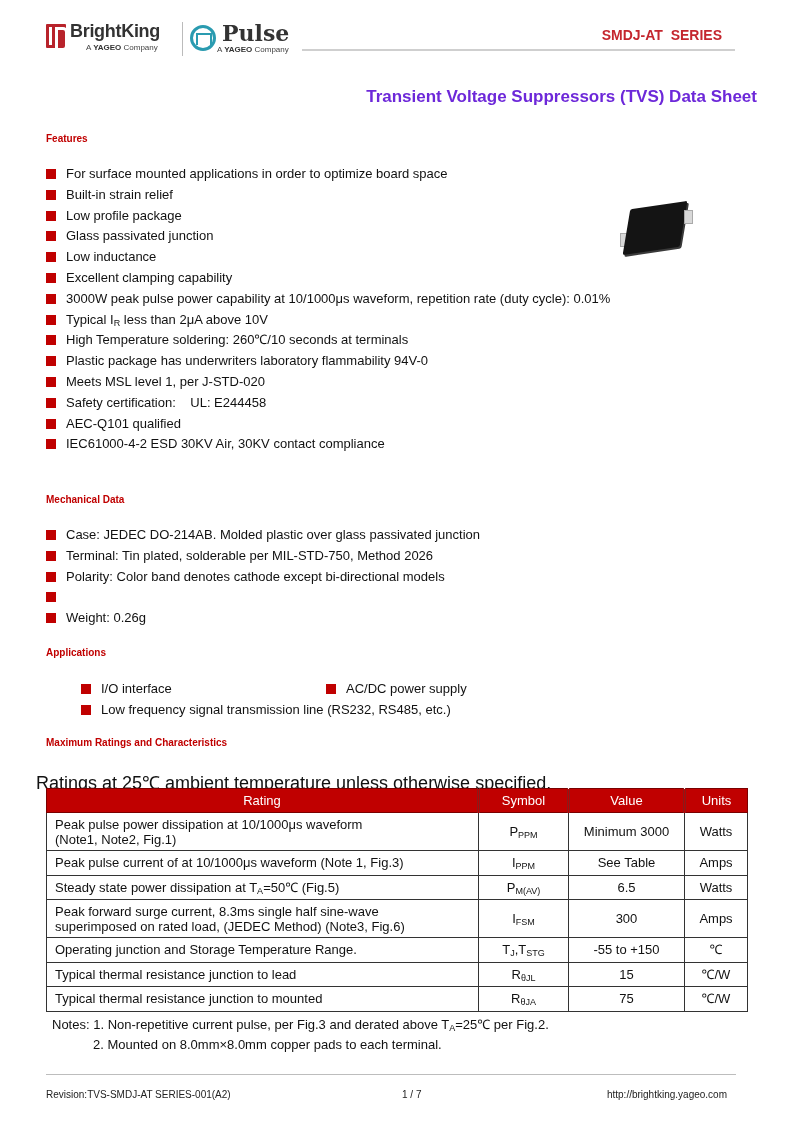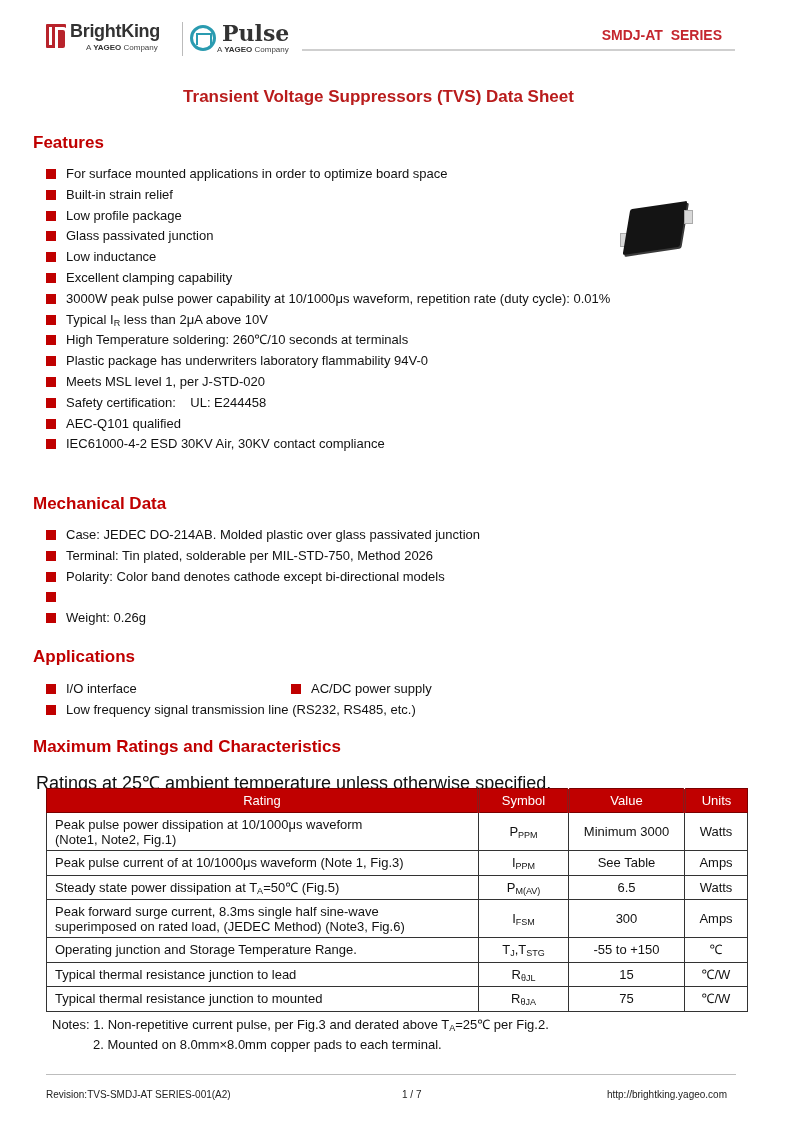--- a/index.html
+++ b/index.html
@@ -18,38 +18,38 @@
   .logo-sep { position: absolute; left: 182px; top: 22px; width: 1px; height: 34px; background: #bbb; }
   .logo-pl { position: absolute; left: 190px; top: 22px; height: 32px; }
   .pl-mark { position: absolute; left: 0; top: 3px; width: 26px; height: 26px; border: 3px solid #2a9bb0; border-radius: 50%; }
   .pl-mark::after { content: ""; position: absolute; left: 3px; top: 5px; width: 12px; height: 10px; border-top: 2px solid #2a9bb0; border-left: 2px solid #2a9bb0; border-right: 2px solid #2a9bb0; }
   .pl-name { position: absolute; left: 32px; top: -2px; font-size: 22px; font-weight: bold; color: #333; font-family: "DejaVu Serif", serif; white-space: nowrap; }
   .pl-sub { position: absolute; left: 27px; top: 23px; font-size: 8px; color: #444; white-space: nowrap; }
   .series { position: absolute; right: 72px; top: 27px; font-size: 14px; font-weight: bold; color: #c4262e; white-space: pre; }
   .header-rule { position: absolute; left: 302px; top: 49px; width: 433px; height: 2px; background: #cfcfcf; }
 
   
-  .doc-title { position: absolute; left: 0; width: 757px; top: 87px; text-align: center; font-size: 17px; font-weight: bold; color: #b91c1c; }
-
-  .section-h { position: absolute; left: 33px; font-size: 17px; font-weight: bold; color: #c00000; }
+  .doc-title { position: absolute; left: 0; width: 757px; top: 87px; text-align: right; font-size: 17px; font-weight: bold; color: #6d28d9; }
+
+  .section-h { position: absolute; left: 46px; font-size: 10px; font-weight: bold; color: #c00000; }
 
   ul.blist { position: absolute; left: 46px; list-style: none; }
   ul.blist li { position: relative; padding-left: 20px; font-size: 13px; height: 20.8px; line-height: 20.8px; white-space: nowrap; color: #111; }
   .bullet { position: absolute; left: 0; top: 5px; width: 10px; height: 10px; background: #c00000; }
   sub.s { font-size: 9px; vertical-align: -2px; line-height: 0; }
 
   .product-img { position: absolute; left: 618px; top: 198px; width: 80px; height: 70px; }
   .chip { position: absolute; left: 8px; top: 8px; width: 58px; height: 44px; background: #141414; transform: skewY(-18deg) rotate(10deg); border-radius: 2px; box-shadow: 2px 2px 0 #3a3a3a; }
   .lead { position: absolute; width: 9px; height: 14px; background: #d8d8d8; border: 1px solid #aaa; }
   .lead-l { left: 2px; top: 35px; }
   .lead-r { left: 66px; top: 12px; }
 
   .apps { position: absolute; left: 46px; top: 679px; }
   .apps .row { position: relative; height: 20.8px; line-height: 20.8px; font-size: 13px; white-space: nowrap; }
-  .app-item { position: absolute; padding-left: 20px; }
+  .app-item { position: absolute; padding-left: 20px; margin-left: 35px; }
 
   .ratings-note { position: absolute; left: 36px; top: 770px; font-size: 18px; }
 
   
   table.spec { position: absolute; left: 46px; top: 788px; width: 702px; border-collapse: collapse; font-size: 13px; }
   table.spec th { background: #c00000; color: #fff; font-weight: normal; height: 24px; border: 1px solid #7a0000; border-left: 3px double #8a1a1a; text-align: center; }
   table.spec th:first-child { border-left: 1px solid #7a0000; }
   table.spec td { border: 1px solid #333; text-align: center; padding: 2px 8px; line-height: 15px; }
   table.spec td.rating { text-align: left; }
   table.spec tr.one td { height: 24.5px; }

